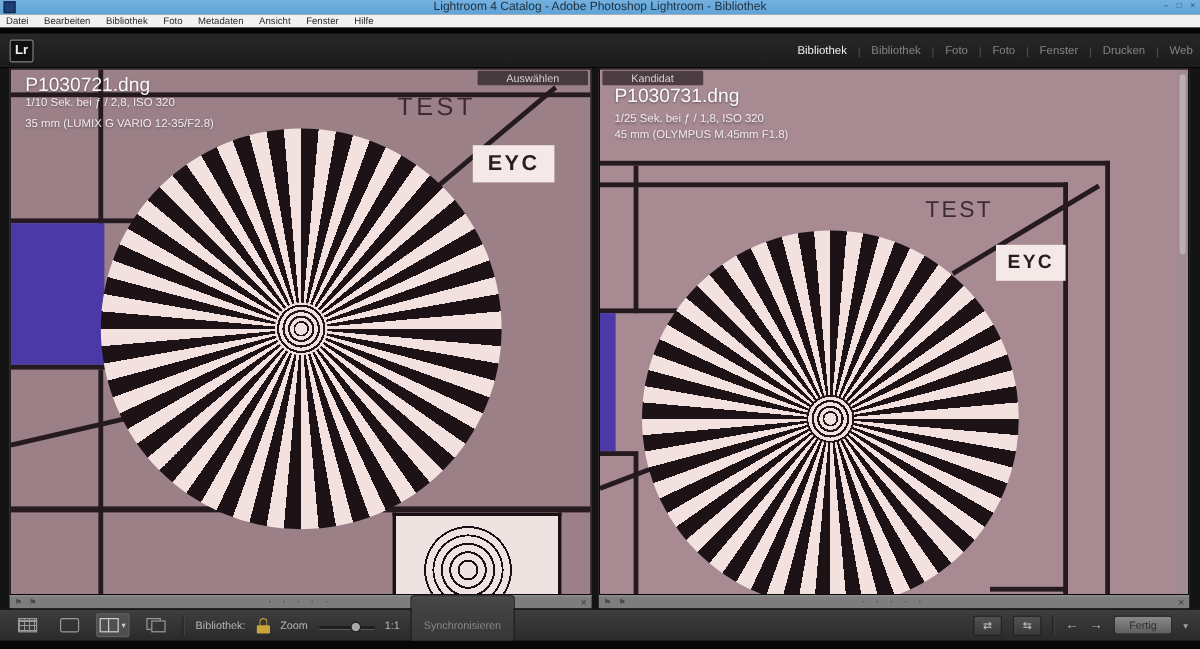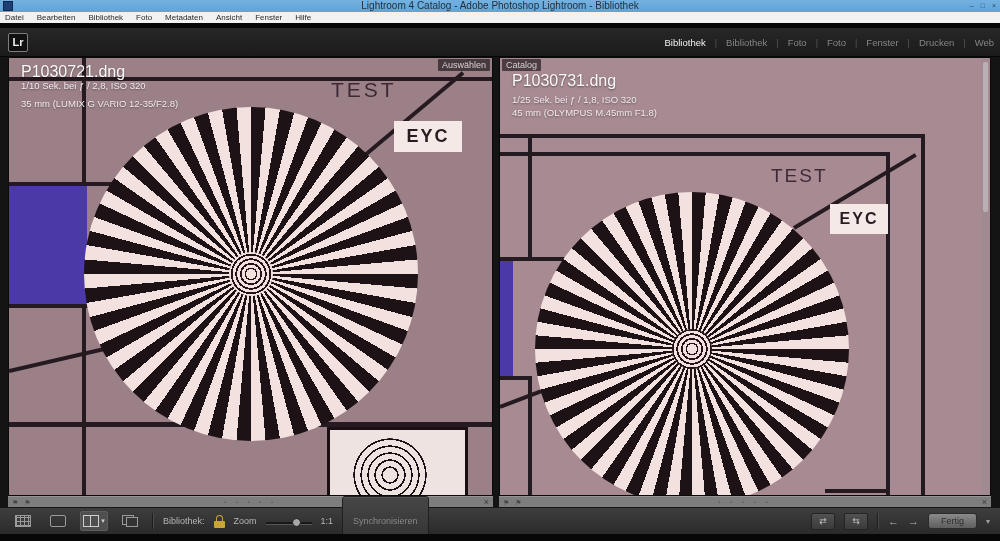--- a/index.html
+++ b/index.html
@@ -64,21 +64,21 @@
   .whitebox{position:absolute;background:#eee3e1;border:3px solid #1a1014;border-bottom:none;}
   .rings{position:absolute;border-radius:50%;
     background:radial-gradient(circle,#eee3e1 0 5px,rgba(0,0,0,0) 5px),
                repeating-radial-gradient(circle,#181014 0 1.6px,#eee3e1 1.6px 7px);}
   .scrollbar-v{position:absolute;right:0;top:0;width:9px;height:100%;
     background:rgba(150,140,145,.30);}
   .scrollbar-v .thumb{position:absolute;left:2px;top:4px;width:5px;height:150px;
     border-radius:2px;background:rgba(210,205,210,.55);}
 
   .ovl-tag{position:absolute;top:1px;background:rgba(20,15,18,.62);color:#d6cfd3;
-    font-size:9px;padding:1px 4px;border-radius:1px;text-align:right;}
+    font-size:9px;padding:1px 24px;border-radius:1px;text-align:right;}
   .ovl-tag.tr{right:2px;} .ovl-tag.tl{left:2px;}
   .ovl-name{position:absolute;left:12px;color:#fafafa;font-size:16px;font-weight:500;
     text-shadow:0 1px 2px rgba(0,0,0,.45);}
   .ovl-meta{position:absolute;left:12px;color:#f1ebee;font-size:9.5px;
     text-shadow:0 1px 2px rgba(0,0,0,.4);}
 
   
   .strip{height:10px;background:#7d7d7d;border-top:1px solid #949494;position:relative;
     display:flex;align-items:center;}
   .strip .flags{margin-left:4px;font-size:7px;color:#474747;letter-spacing:2px;line-height:9px;}
@@ -225,21 +225,21 @@
         <div class="diag" style="left:0;top:347px;width:64px;transform:rotate(-21deg);"></div>
         <div class="diag" style="left:294px;top:168px;width:142px;transform:rotate(-31deg);"></div>
         <div class="test-lbl" style="left:271px;top:107px;font-size:19px;letter-spacing:2px;">TEST</div>
         <div class="eyc-box" style="left:330px;top:146px;width:58px;height:30px;font-size:16px;">EYC</div>
         <div class="star" style="left:35px;top:134px;width:314px;height:314px;"></div>
         <div class="star-core" style="left:172px;top:271px;width:40px;height:40px;"></div>
         <div class="scrollbar-v">
             <div class="thumb"></div>
           </div>
 
-        <div class="ovl-tag tl">Catalog</div>
+        <div class="ovl-tag tl">Kandidat</div>
         <div class="ovl-name" style="top:14px;">P1030731.dng</div>
         <div class="ovl-meta" style="top:36px;">1/25 Sek. bei ƒ / 1,8, ISO 320</div>
         <div class="ovl-meta" style="top:49px;">45 mm (OLYMPUS M.45mm F1.8)</div>
       </div>
       <div class="strip">
         <span class="flags"><span>⚑</span> <span>⚑</span></span>
         <span class="dots">• • • • •</span>
         <span class="xbtn">×</span>
       </div>
     </div>

